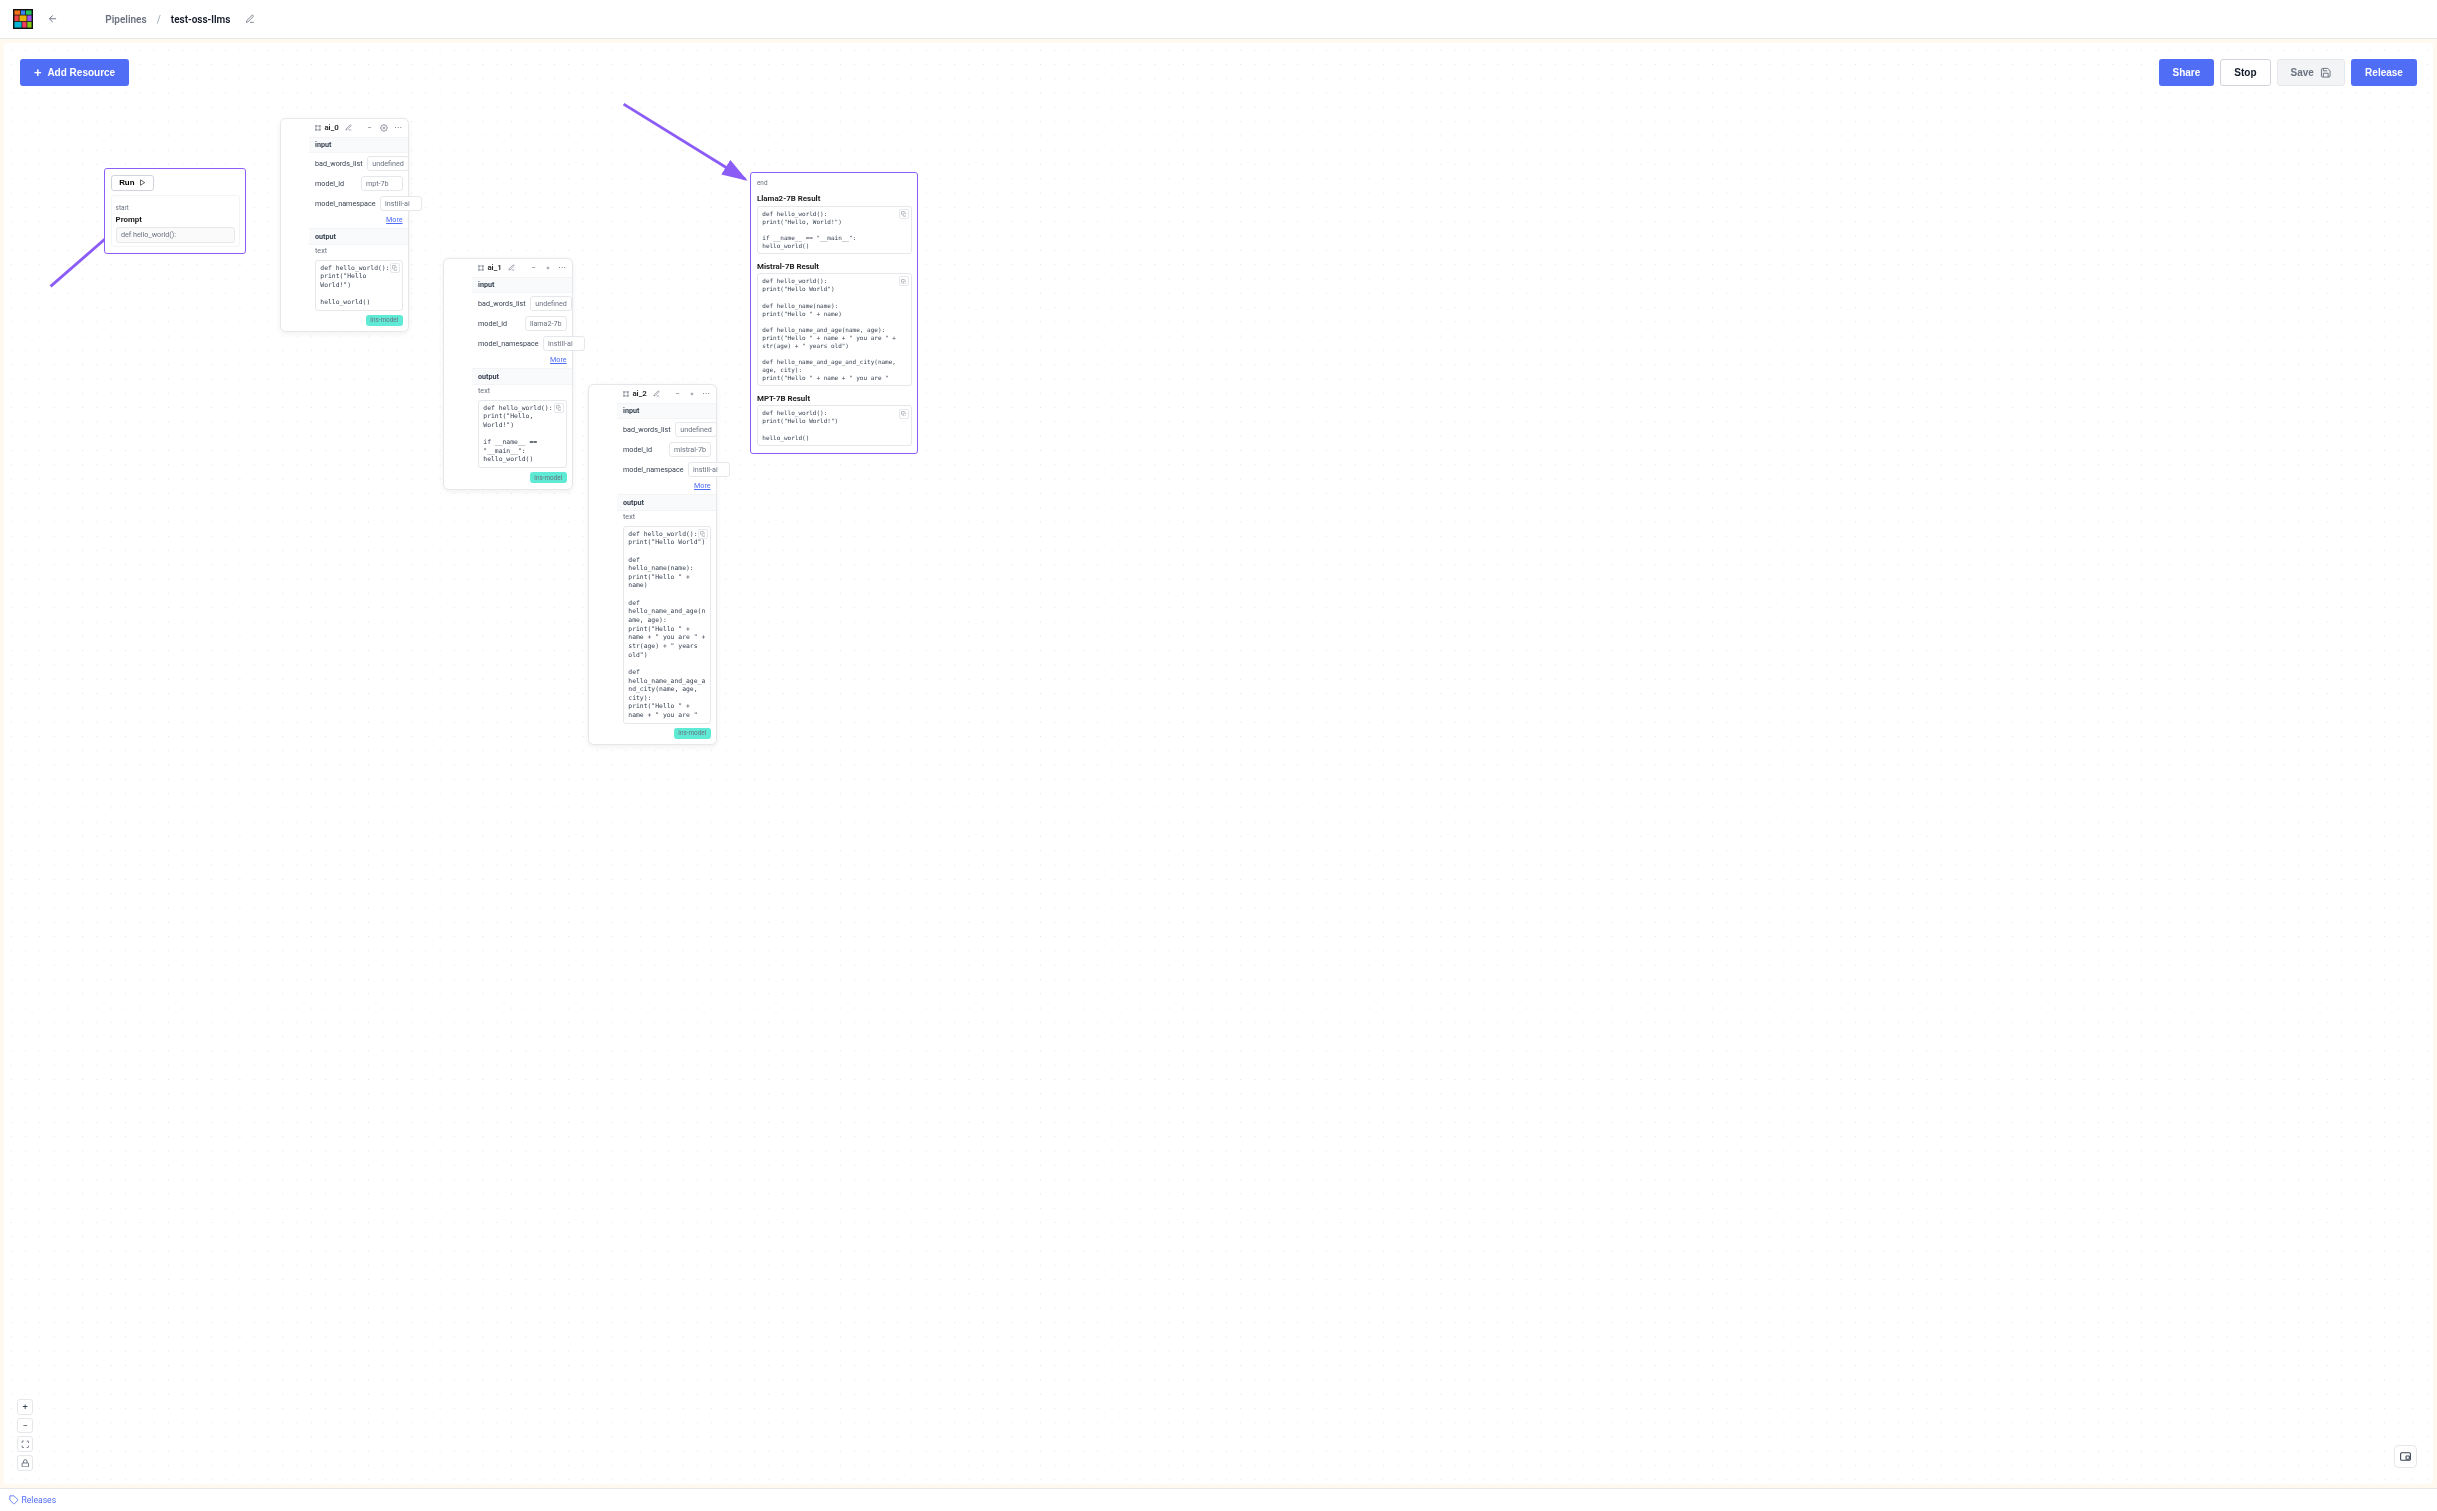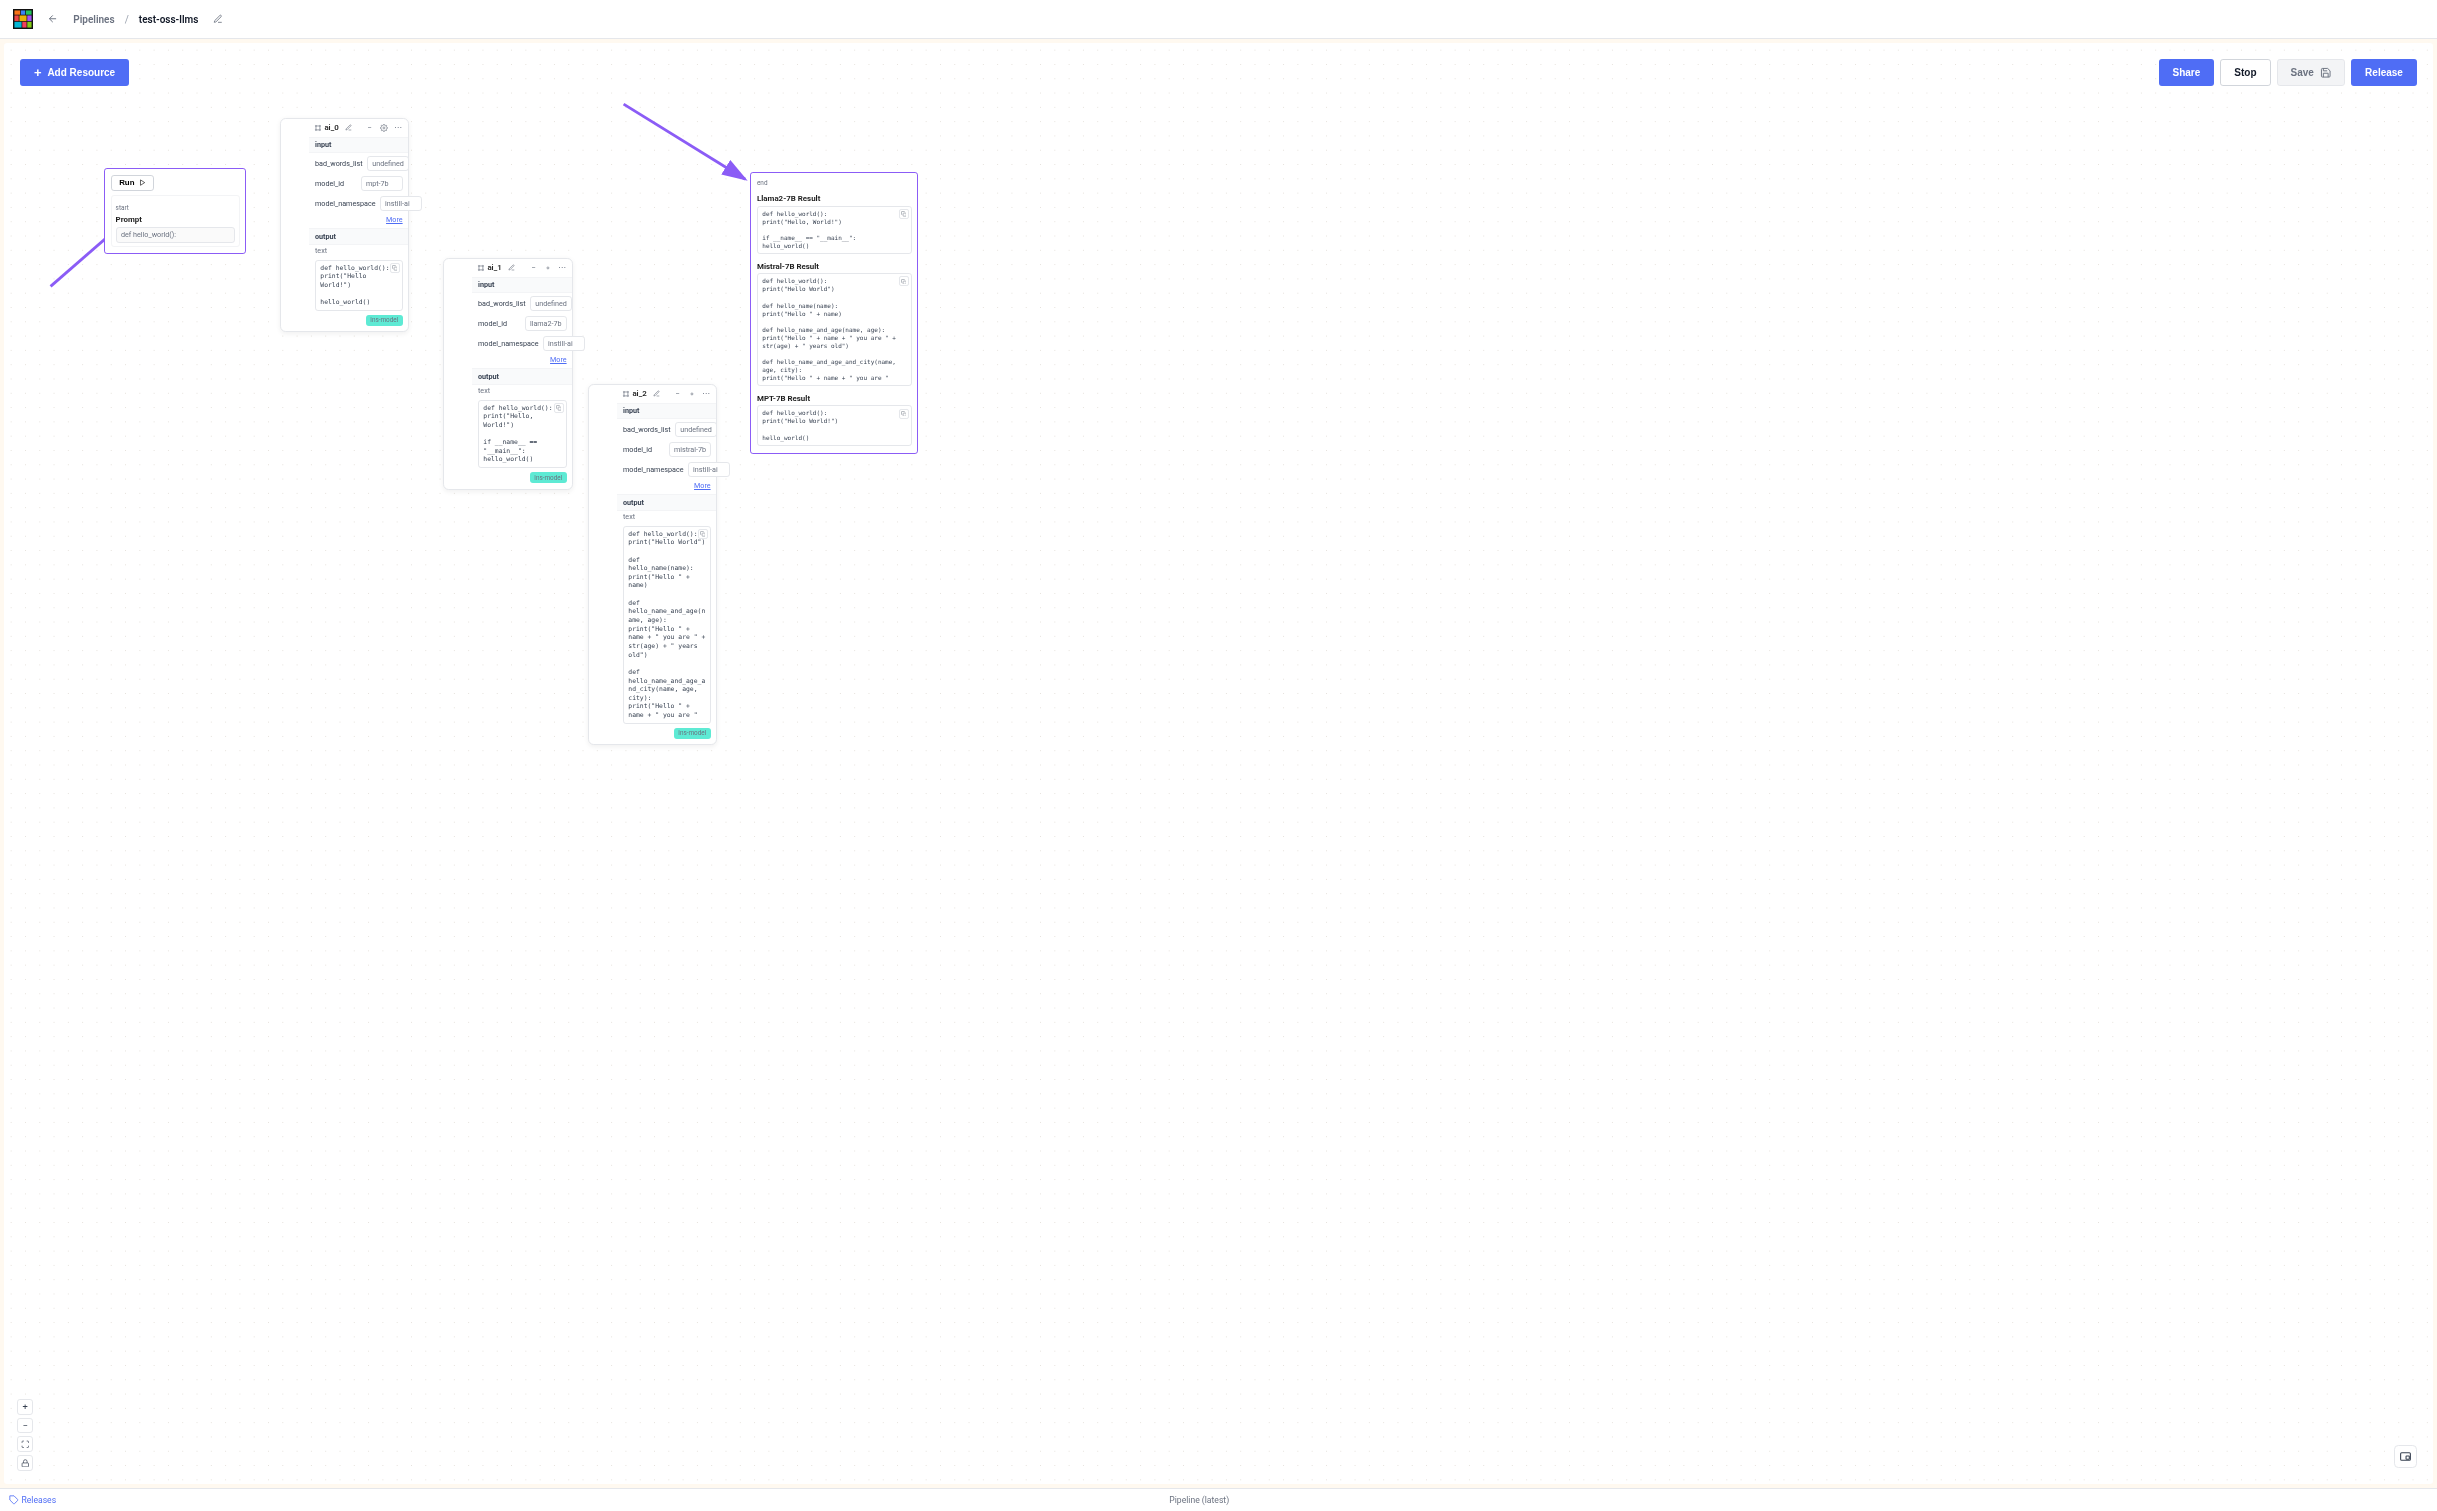--- a/index.html
+++ b/index.html
@@ -28,20 +28,21 @@
     align-items: center;
     justify-content: center;
   }
   .crumbs {
     display: flex;
     align-items: flex-end;
     gap: 10px;
     font-size: 10px;
     font-weight: 600;
     color: #6b7280;
+    margin-left: 32px;
   }
   .crumbs .sep { color: #9ca3af; font-weight: 400; }
   .crumbs .current { color: #111827; }
   .icon-btn {
     width: 14.3px;
     height: 14.3px;
     display: inline-flex;
     align-items: center;
     justify-content: center;
     color: #6b7280;
@@ -663,16 +664,15 @@
 </div>
 
 <div class="bottombar">
   <div class="releases">
     <svg width="10" height="10" viewBox="0 0 24 24" fill="none" stroke="#4f6df5" stroke-width="2">
         <path d="M20.59 13.41l-7.17 7.17a2 2 0 01-2.83 0L2 12V2h10l8.59 8.59a2 2 0 010 2.82z"></path>
         <line x1="7" y1="7" x2="7.01" y2="7"></line>
       </svg>
     <span>Releases</span>
   </div>
-  <div class="center">Pipeline (latest)</div>
   <div class="right-sp"></div>
 </div>
 
 
 </body></html>

